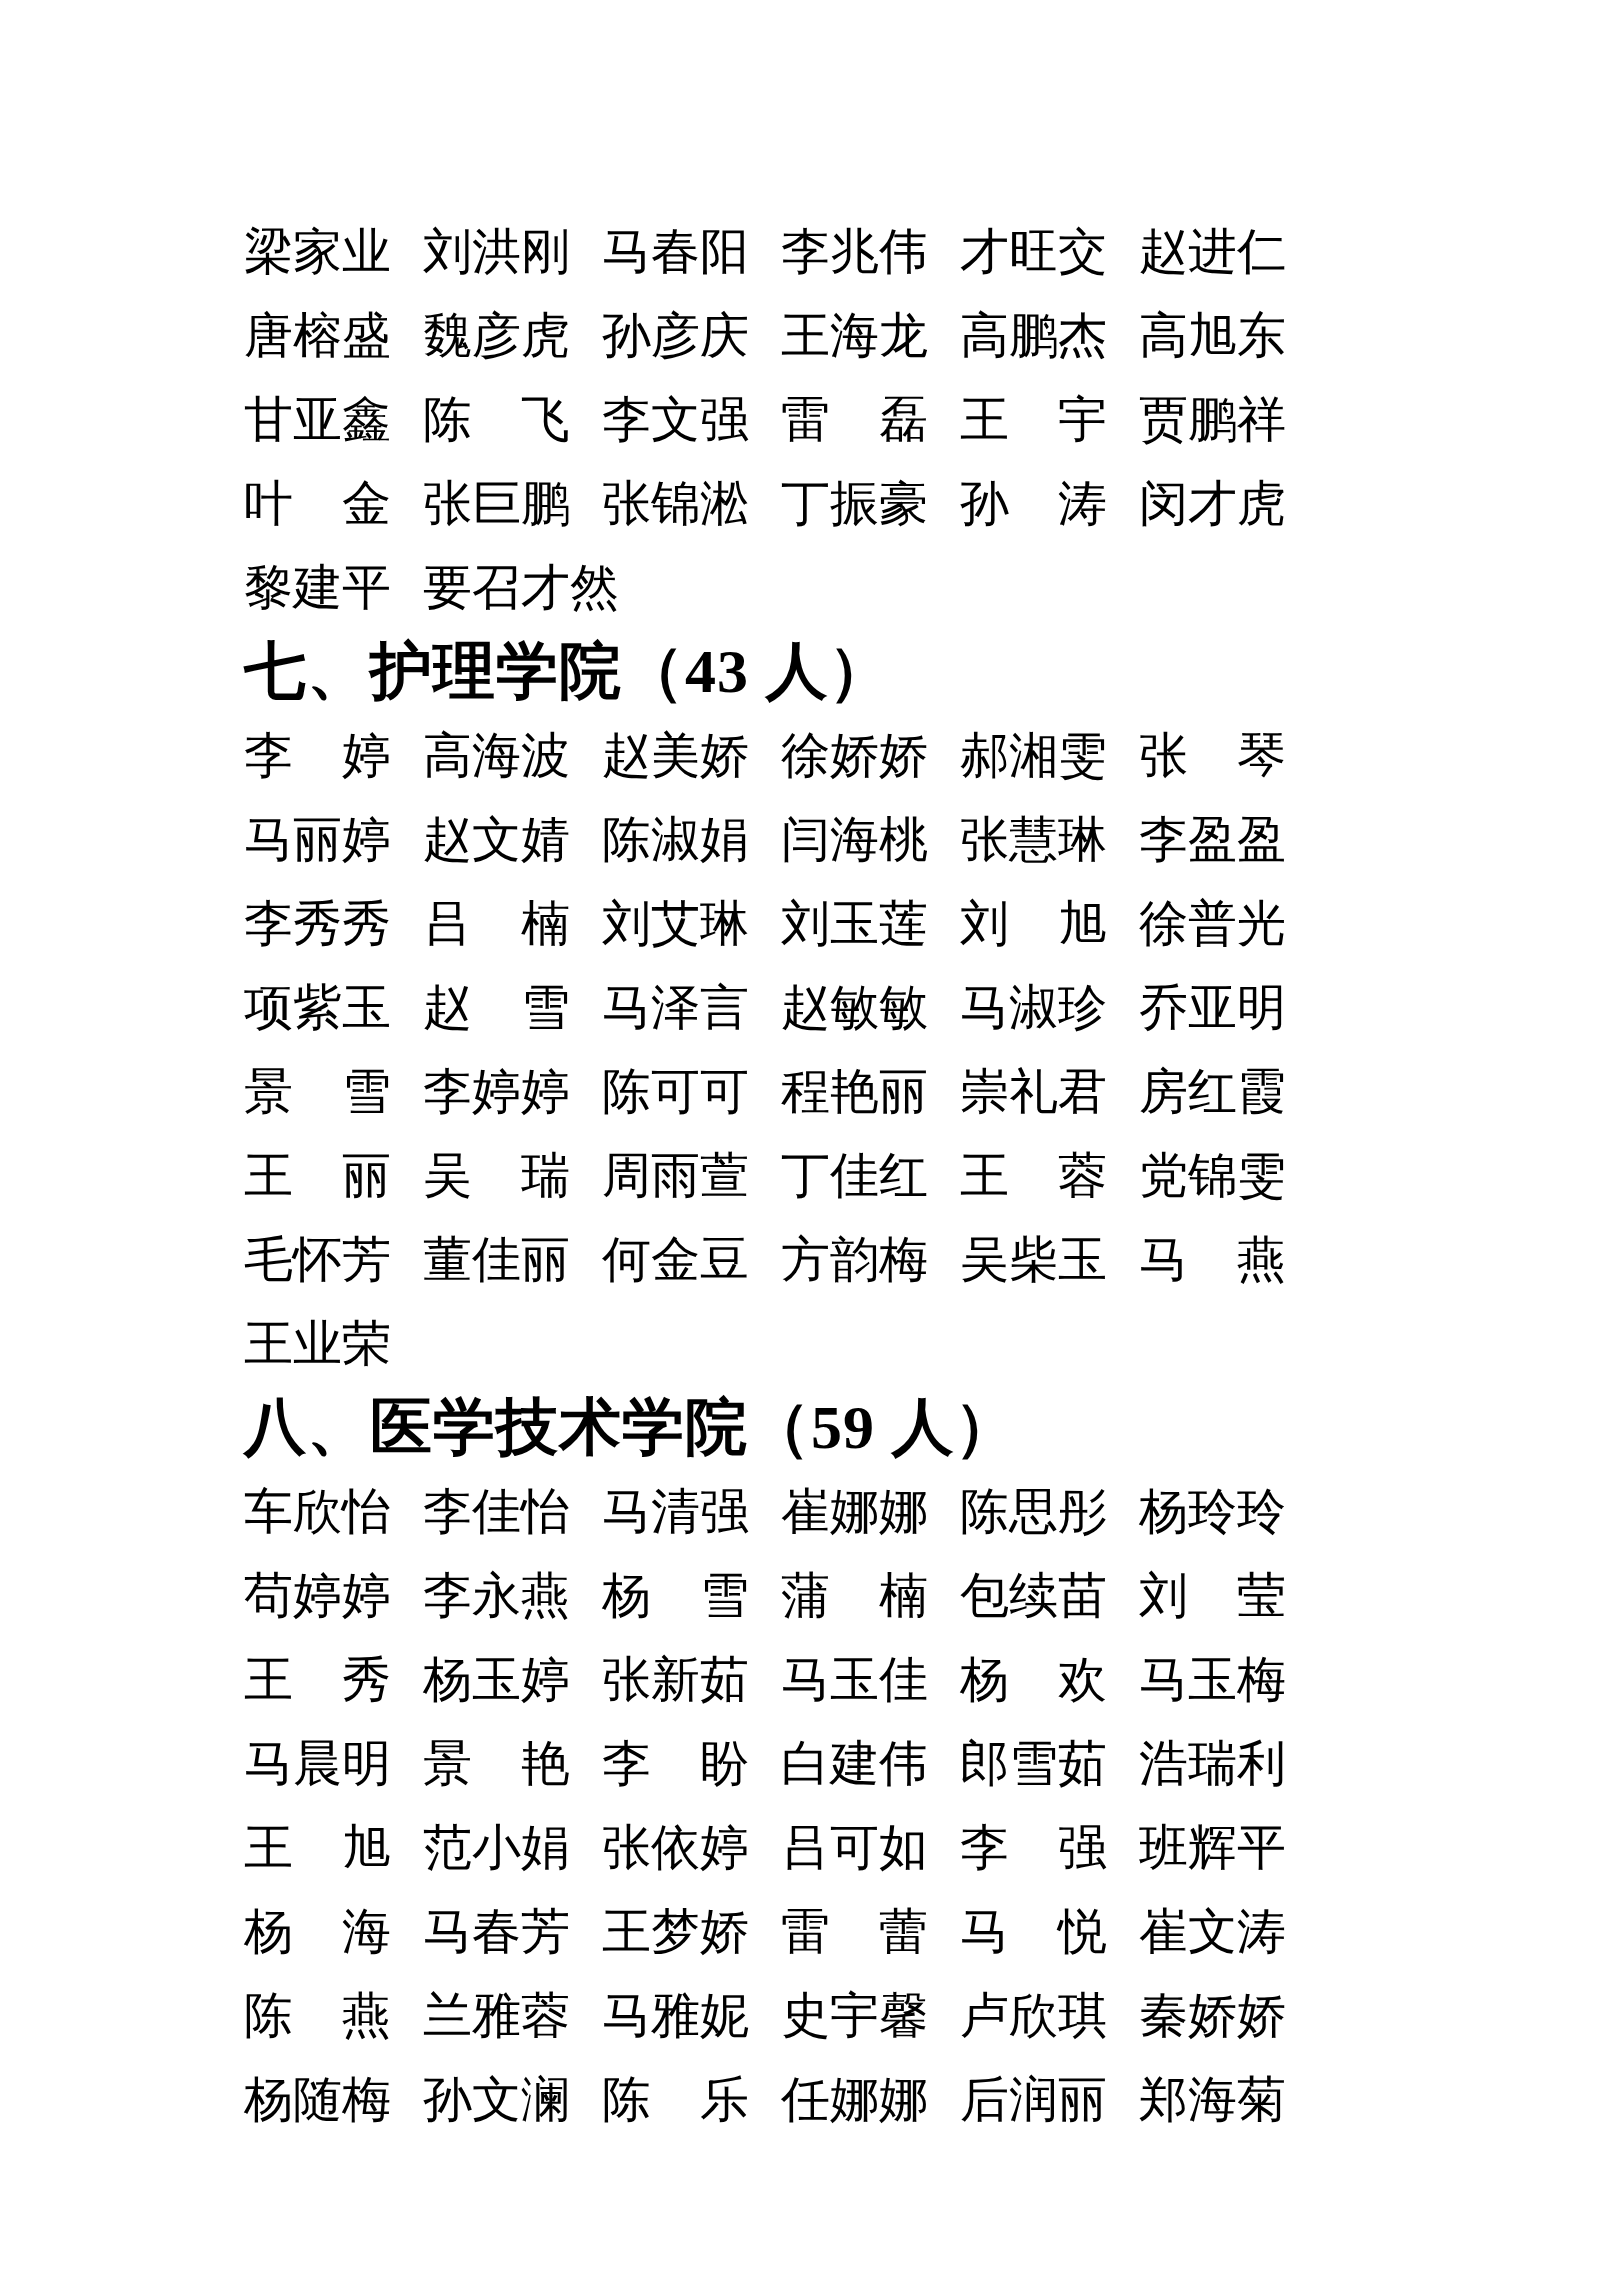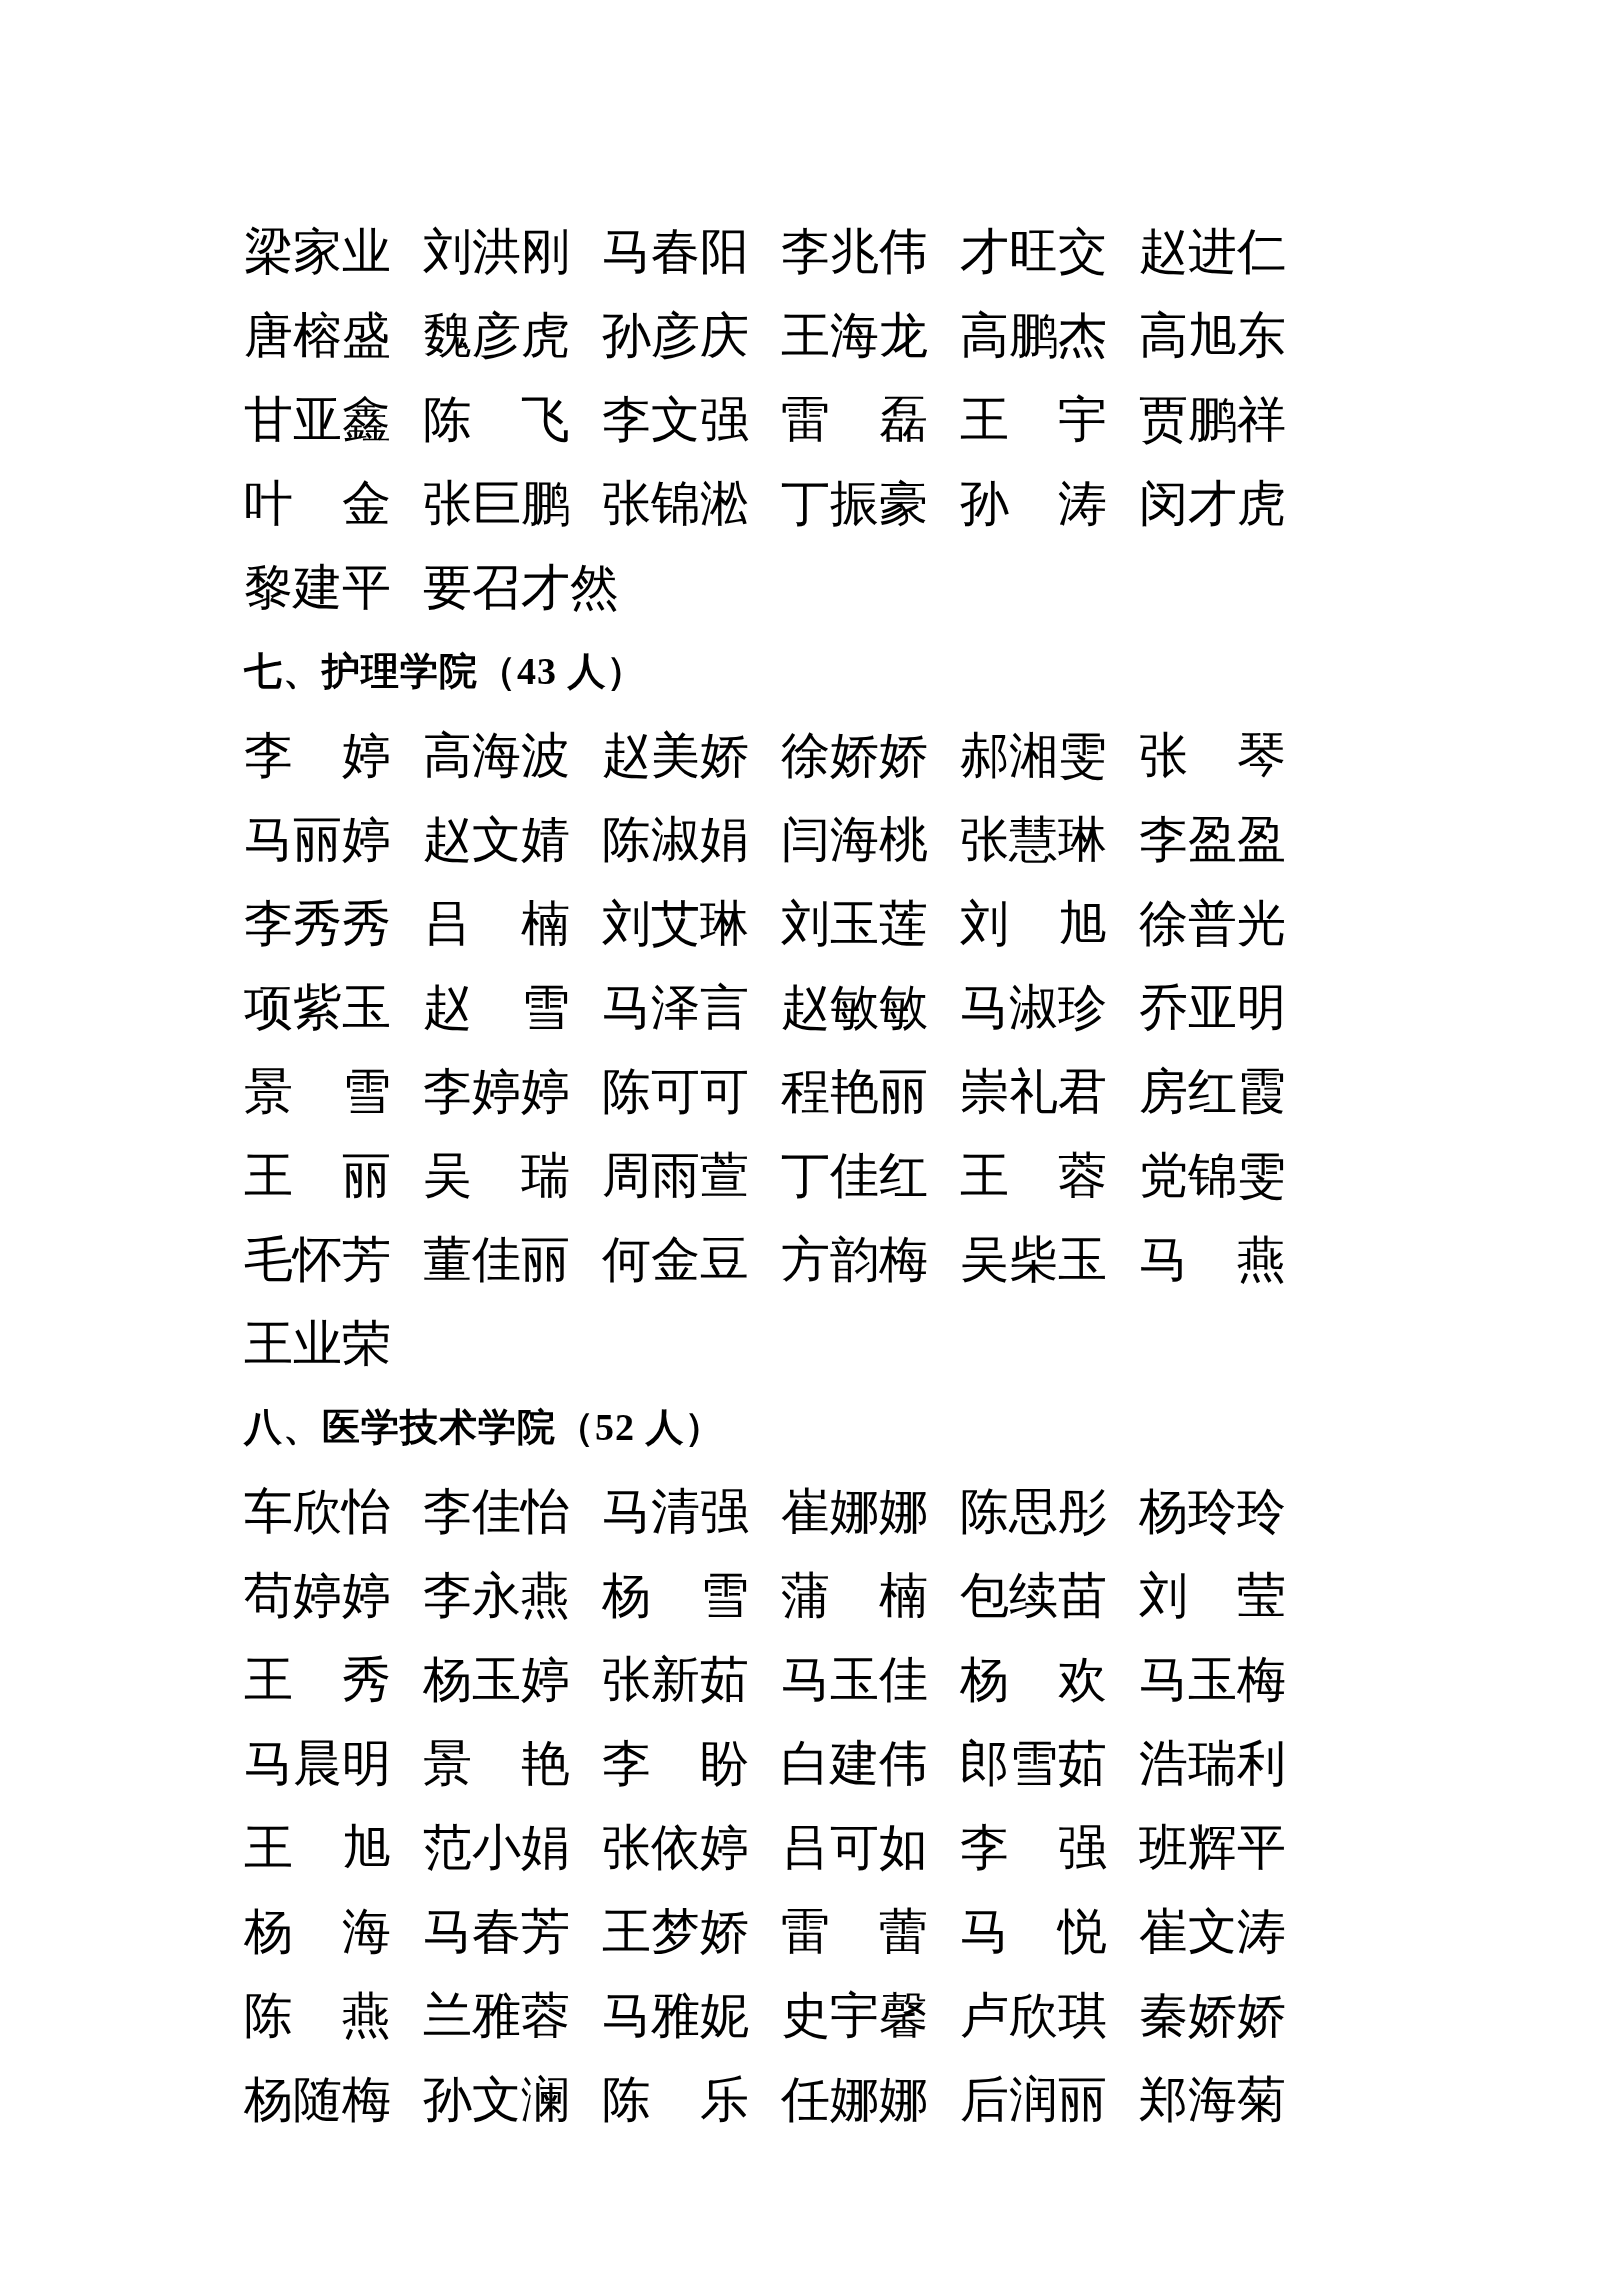--- a/index.html
+++ b/index.html
@@ -37,21 +37,21 @@
     flex: 0 0 auto;
   }
   .ch {
     display: inline-block;
     width: 49px;
     font-size: 49px;
     line-height: 1;
     text-align: center;
   }
   .heading-line span {
-    font-size: 38px;
+    font-size: 62px;
     line-height: 1;
     font-weight: bold;
     letter-spacing: 1px;
   }
 </style>
 </head>
 <body>
 
 <div class="page">
   <div class="content" id="content">
@@ -424,21 +424,21 @@
         </span>
       </div>
       <div class="line name-row">
         <span class="name">
           <span class="ch">王</span>
           <span class="ch">业</span>
           <span class="ch">荣</span>
         </span>
       </div>
       <div class="line heading-line">
-        <span>八、医学技术学院（52 人）</span>
+        <span>八、医学技术学院（59 人）</span>
       </div>
       <div class="line name-row">
         <span class="name">
           <span class="ch">车</span>
           <span class="ch">欣</span>
           <span class="ch">怡</span>
         </span>
         <span class="name">
           <span class="ch">李</span>
           <span class="ch">佳</span>

